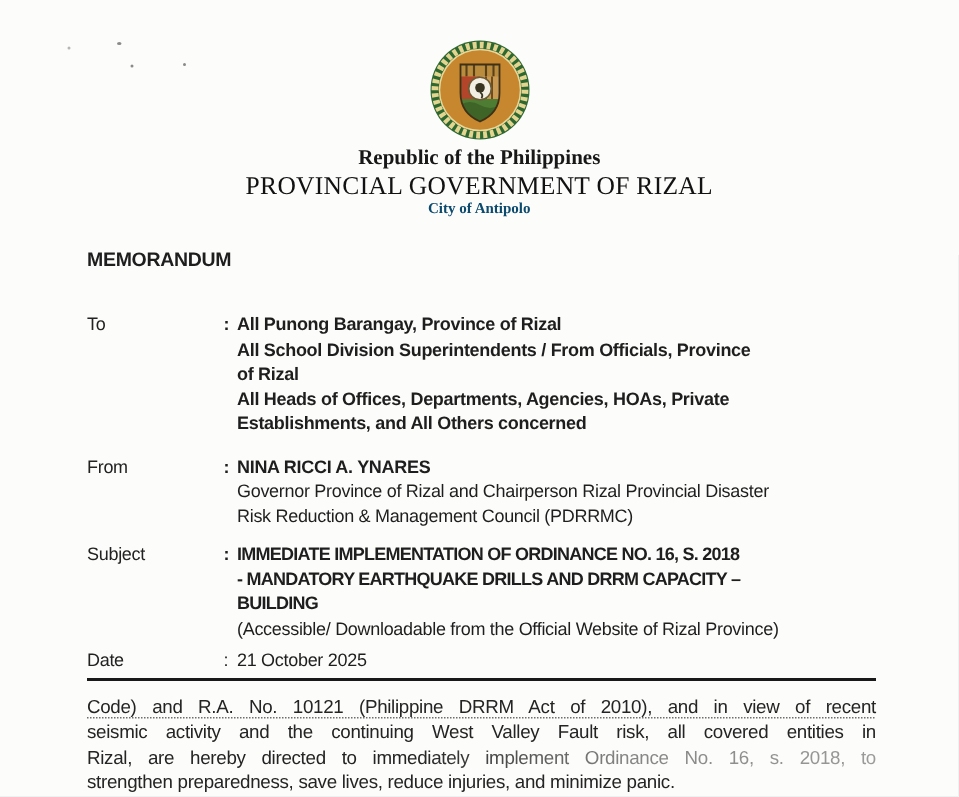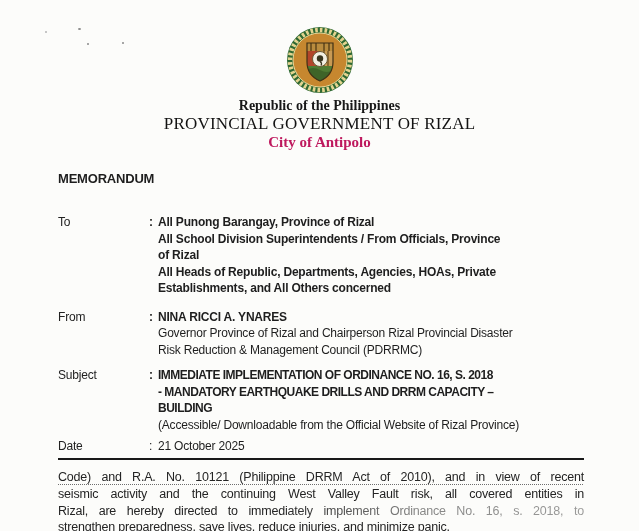--- a/index.html
+++ b/index.html
@@ -19,21 +19,21 @@
   .h-republic {
     font-family:"Liberation Serif", serif;
     font-size:14px; font-weight:700; margin-top:4px; color:#181818;
   }
   .h-gov {
     font-family:"Liberation Serif", serif;
     font-size:17px; font-weight:400; letter-spacing:0.2px; color:#121212;
   }
   .h-city {
     font-family:"Liberation Serif", serif;
-    font-size:15px; font-weight:700; color:#be185d;
+    font-size:10px; font-weight:700; color:#0c4a6e;
   }
   
   .content { padding:0 55px 0 58px; }
   .memo-title {
     margin-top:20px; font-size:13px; font-weight:700; letter-spacing:-0.2px;
   }
   .memo-row {
     display:flex; font-size:12px; line-height:16.5px; letter-spacing:-0.2px;
   }
   .mt-to { margin-top:28px; }
@@ -119,21 +119,21 @@
 
     <div class="memo-title">MEMORANDUM</div>
 
     <div class="memo-row mt-to">
       <div class="memo-label">To</div>
       <div class="memo-value bold">
         <span class="memo-colon">:</span>
         <div class="memo-line">All Punong Barangay, Province of Rizal</div>
         <div class="memo-line">All School Division Superintendents / From Officials, Province</div>
         <div class="memo-line">of Rizal</div>
-        <div class="memo-line">All Heads of Republic, Departments, Agencies, HOAs, Private</div>
+        <div class="memo-line">All Heads of Offices, Departments, Agencies, HOAs, Private</div>
         <div class="memo-line">Establishments, and All Others concerned</div>
       </div>
     </div>
 
     <div class="memo-row mt-from">
       <div class="memo-label">From</div>
       <div class="memo-value">
         <span class="memo-colon bold">:</span>
         <div class="memo-line bold">NINA RICCI A. YNARES</div>
         <div class="memo-line">Governor Province of Rizal and Chairperson Rizal Provincial Disaster</div>

